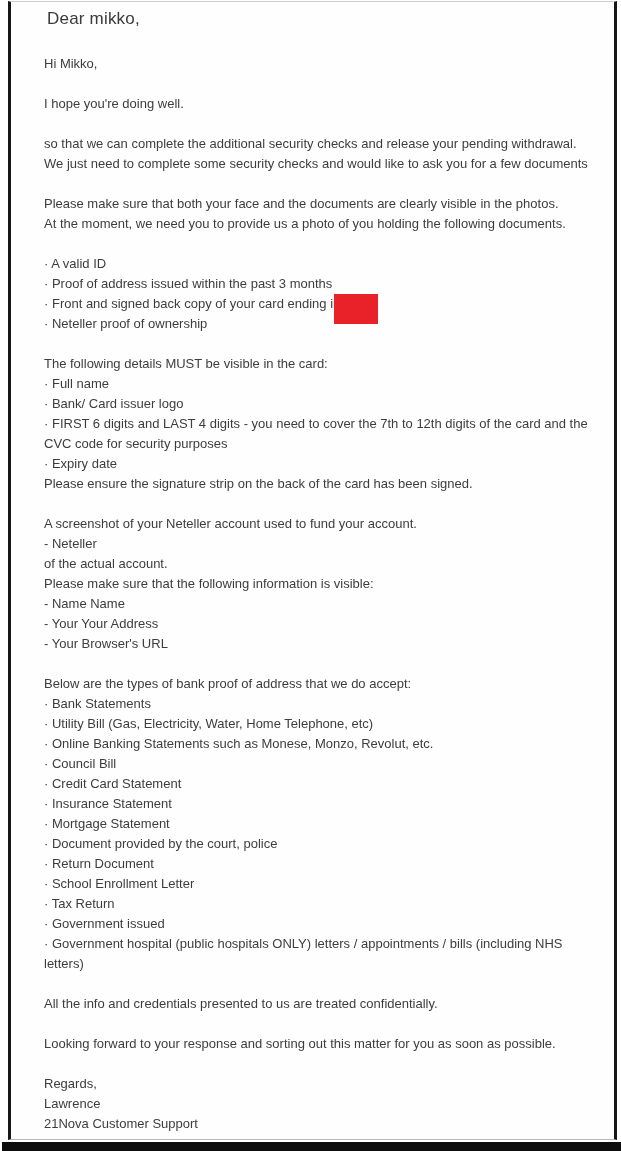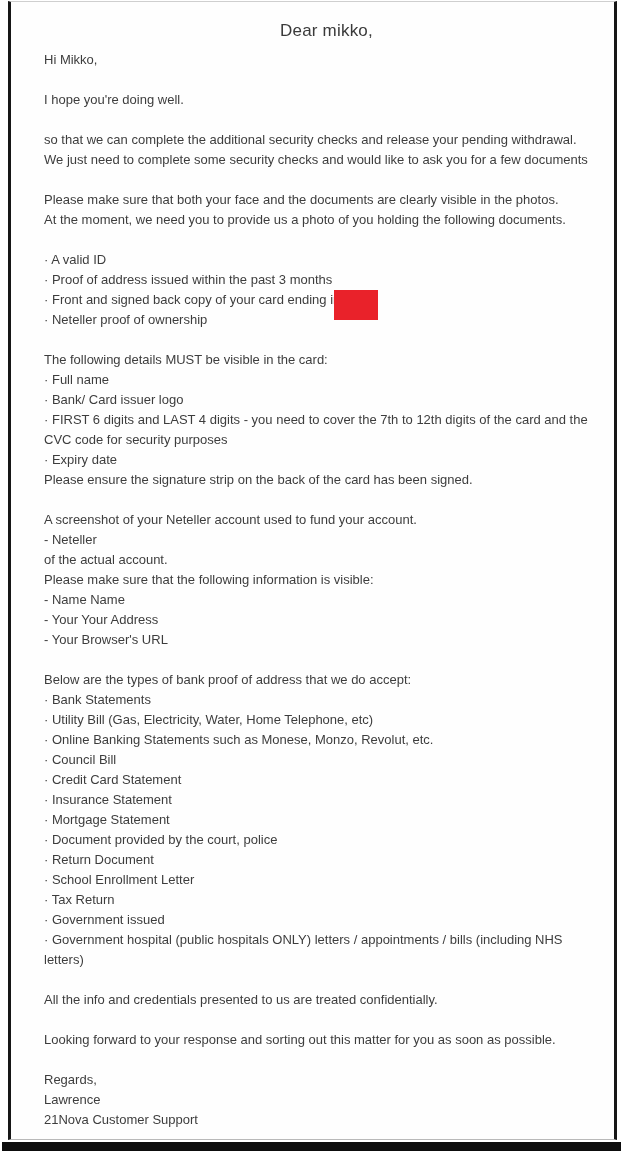--- a/index.html
+++ b/index.html
@@ -38,28 +38,27 @@
   .content {
     position: absolute;
     left: 44px;
     top: 8px;
     width: 562px;
     color: #3d3d3d;
   }
   .heading {
     font-size: 17px;
     font-weight: 400;
-    margin: 12px 0 0 3px;
+    margin: 0 0 0 3px;
     line-height: 22px;
     color: #3a3a3a;
     letter-spacing: 0.2px;
-    text-align: center;
   }
   .lines {
-    margin-top: 8px;
+    margin-top: 24px;
   }
   .line {
     height: 20px;
     line-height: 20px;
     font-size: 13px;
     white-space: nowrap;
     position: relative;
   }
   .redaction {
     position: absolute;

